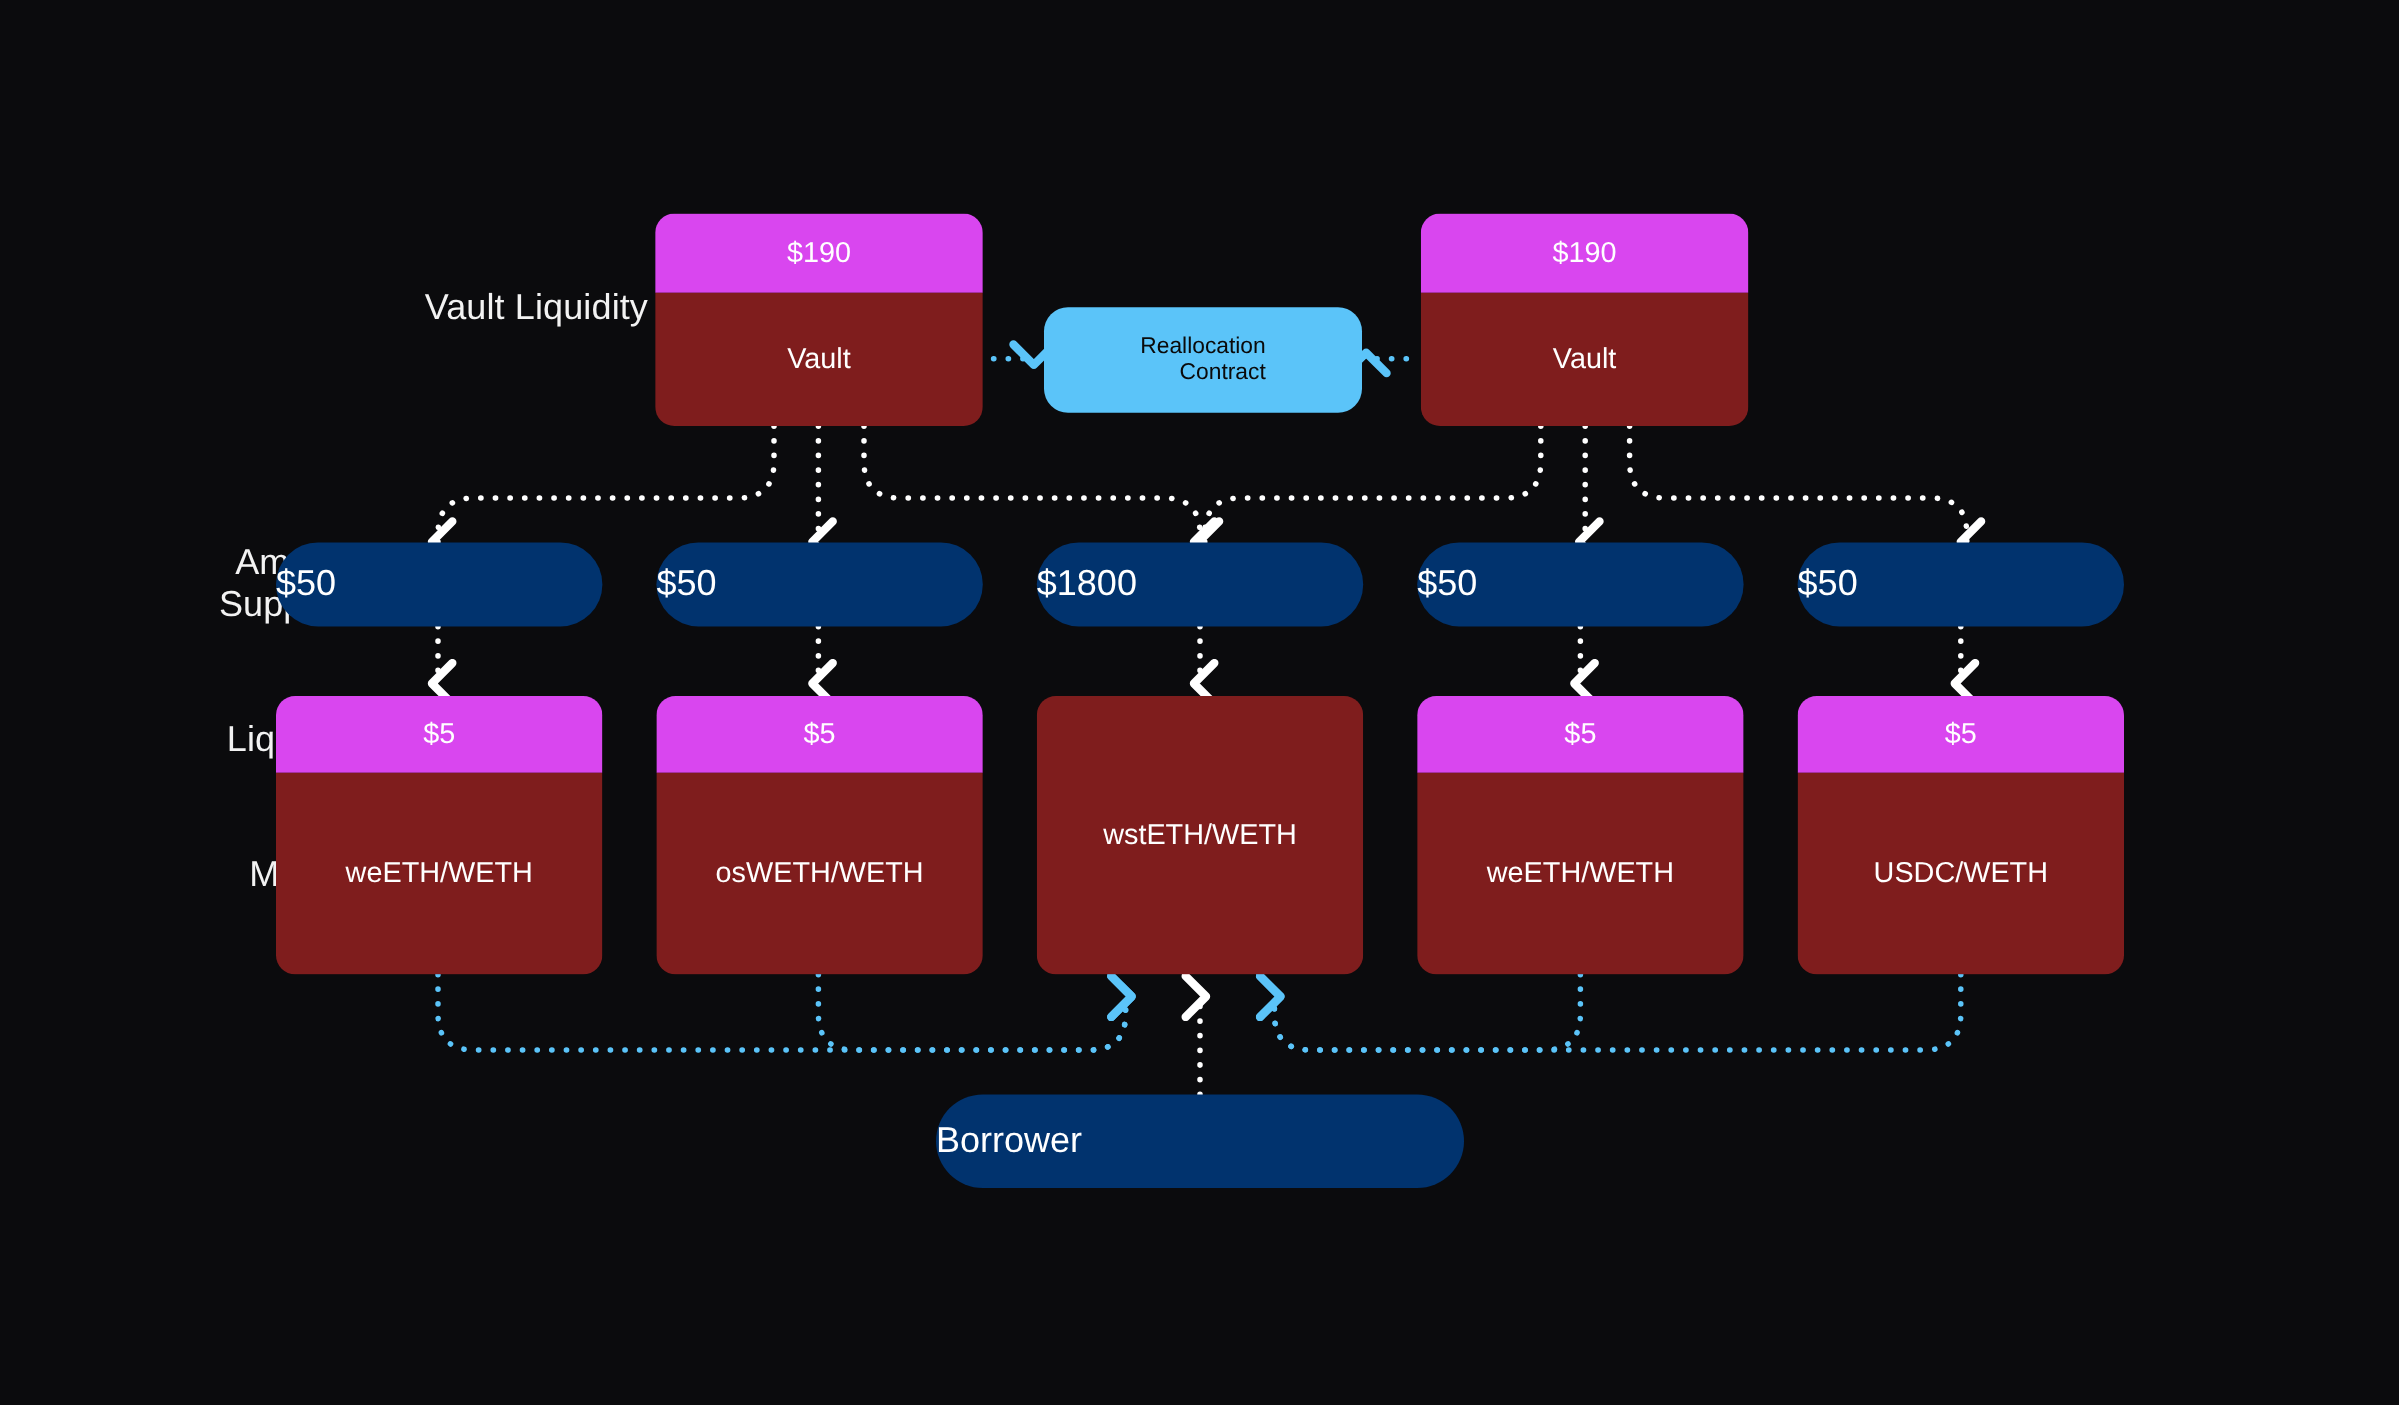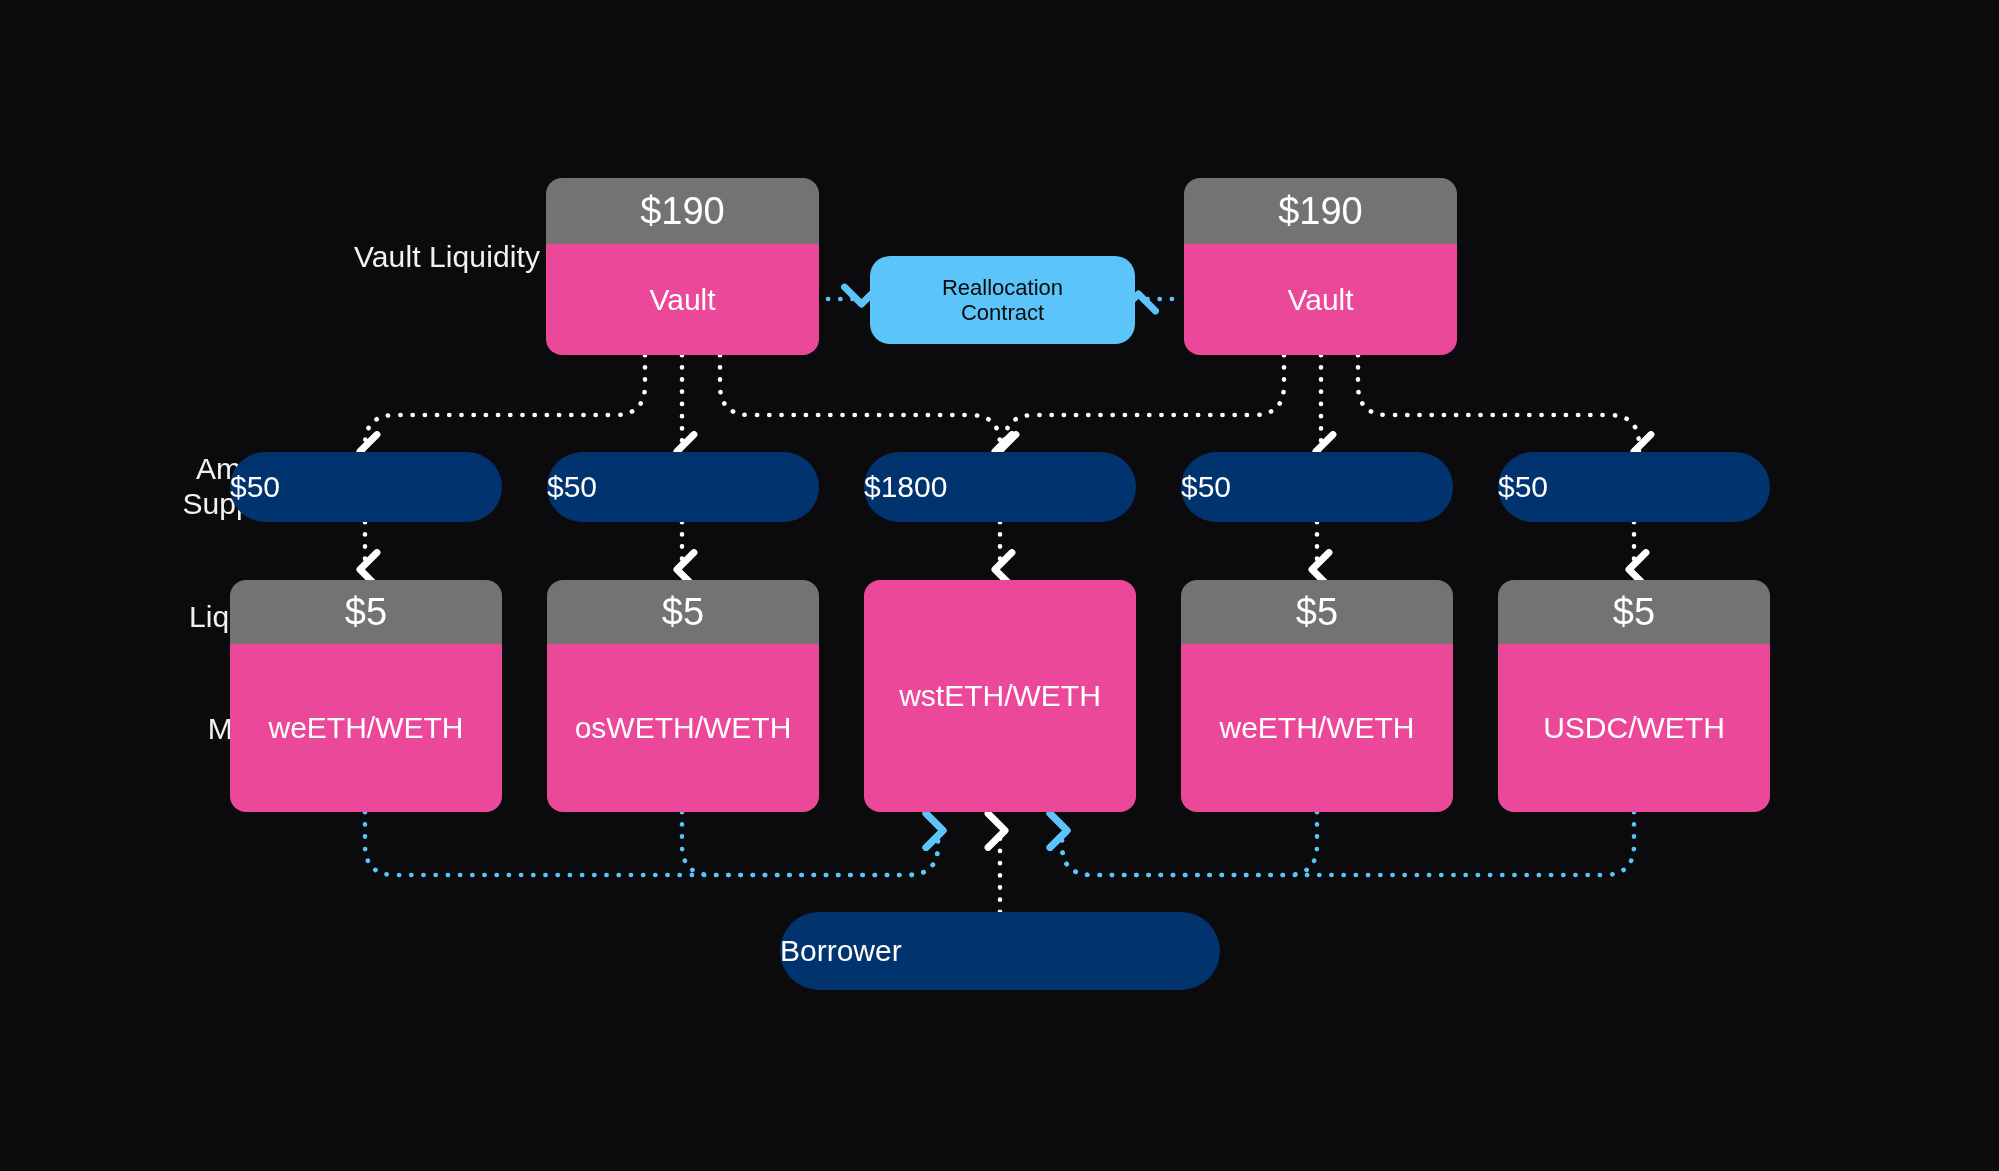--- a/index.html
+++ b/index.html
@@ -6,31 +6,31 @@
   body{width:1999px;height:1171px;position:relative;overflow:hidden;
        font-family:"Liberation Sans",sans-serif;}
   #stage{position:absolute;inset:0;}
   svg.links{position:absolute;left:0;top:0;width:1999px;height:1171px;pointer-events:none;}
 
   .rowlabel{position:absolute;color:#f2f2f2;font-size:30px;line-height:1.16;
             text-align:right;white-space:pre-line;letter-spacing:.1px;}
 
   .card{position:absolute;border-radius:16px;overflow:hidden;
         display:flex;flex-direction:column;}
-  .card .top{background:#737373;color:#ffffff;font-size:38px;
+  .card .top{background:#d946ef;color:#ffffff;font-size:24px;
              display:flex;align-items:center;justify-content:center;}
-  .card .bot{background:#ec4899;color:#ffffff;font-size:30px;
+  .card .bot{background:#7f1d1d;color:#ffffff;font-size:24px;
              display:flex;align-items:center;justify-content:center;flex:1;}
 
   .pill{position:absolute;background:#01336e;color:#fff;border-radius:999px;
         display:flex;align-items:center;justify-content:flex-start;font-size:30px;}
 
   .contract{position:absolute;background:#5bc4f9;color:#0a0a0a;border-radius:20px;
-            display:flex;align-items:center;justify-content:center;text-align:center;
-            font-size:22px;line-height:1.14;white-space:pre-line;}
+            display:flex;align-items:center;justify-content:center;text-align:right;
+            font-size:19px;line-height:1.14;white-space:pre-line;}
 </style>
 </head>
 <body>
 
 <div id="stage">
 
   <svg class="links" viewBox="0 0 1999 1171">
     <defs>
       <marker id="chevW" markerWidth="9" markerHeight="9" refX="4.6" refY="4.3" orient="auto" markerUnits="strokeWidth">
         <path d="M0.8,1.7 L4.5,5.4 L8.2,1.7" fill="none" stroke="#ffffff" stroke-width="1.5" stroke-linecap="round" stroke-linejoin="round"></path>

